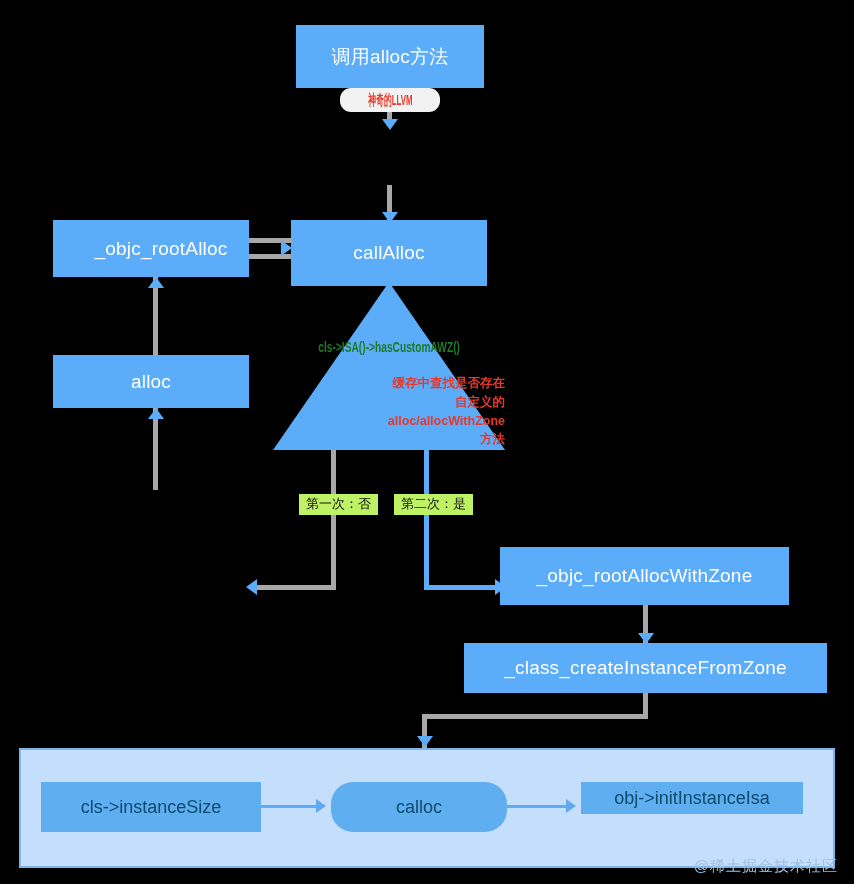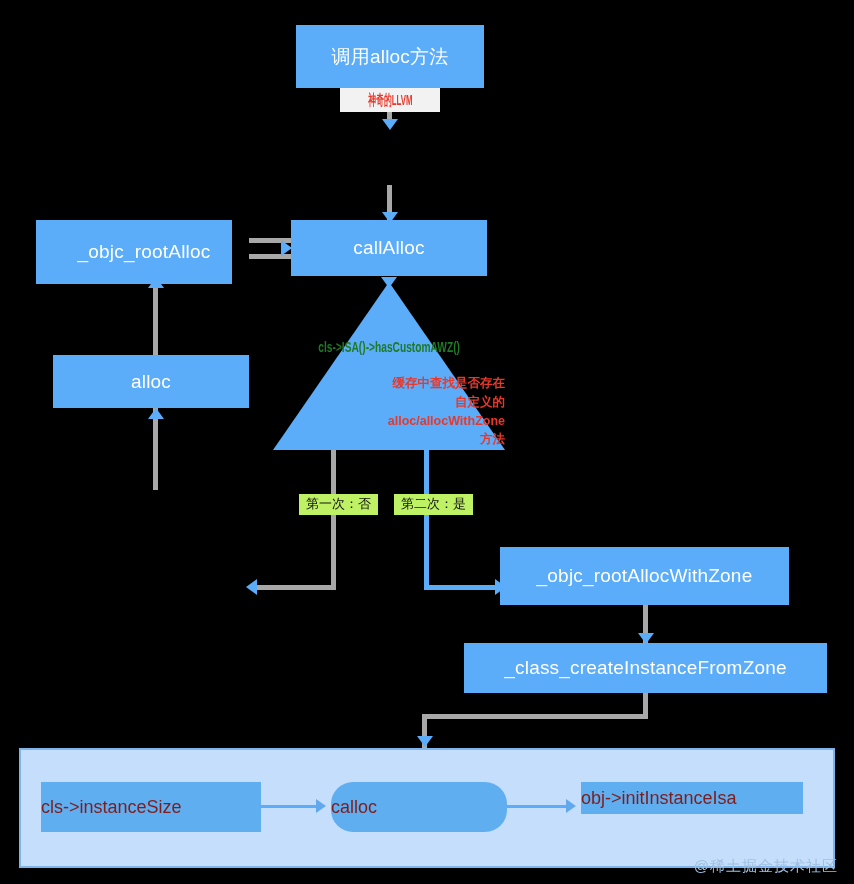--- a/index.html
+++ b/index.html
@@ -162,24 +162,24 @@
   .panel {
     position: absolute;
     background: #C5DEFC;
     border: 2px solid #7FB4EA;
     box-sizing: border-box;
     z-index: 2;
   }
   .pnode {
     position: absolute;
     background: #5FAEF0;
-    color: #7f1d1d;
+    color: #0c4a6e;
     display: flex;
     align-items: center;
-    justify-content: flex-start;
+    justify-content: center;
     font-size: 18px;
     box-sizing: border-box;
     z-index: 6;
   }
   .watermark {
     position: absolute;
     right: 16px;
     bottom: 8px;
     color: #9FC0E2;
     font-size: 15px;
@@ -192,33 +192,33 @@
 
 <div id="canvas">
 
   <div class="node" style="left:296px; top:25px; width:188px; height:63px;">
     <span class="ntitle">调用alloc方法</span>
   </div>
 
   <div class="ln" style="left:387px; top:80px; width:5px; height:42px;"></div>
   <div class="arrow arrow-down" style="left:382px; top:119px;"></div>
 
-  <div class="llvm-chip" style="left:340px; top:88px; width:100px; height:24px;">
+  <div class="llvm-chip" style="left:340px; top:88px; width:100px; height:24px;border-radius:11px;">
     <span>神奇的LLVM</span>
   </div>
 
 
   <div class="ln" style="left:387px; top:185px; width:5px; height:37px;"></div>
   <div class="arrow arrow-down" style="left:382px; top:212px;"></div>
 
-  <div class="node" style="left:36px; top:220px; width:196px; height:64px;padding-left:20px;">
+  <div class="node" style="left:53px; top:220px; width:196px; height:57px;padding-left:20px;">
     <span class="ntitle">_objc_rootAlloc</span>
   </div>
 
-  <div class="node" style="left:291px; top:220px; width:196px; height:56px;">
+  <div class="node" style="left:291px; top:220px; width:196px; height:66px;">
     <span class="ntitle">callAlloc</span>
   </div>
 
   <div class="ln" style="left:249px; top:238px; width:46px; height:5px;"></div>
   <div class="ln" style="left:249px; top:254px; width:46px; height:5px;"></div>
   <div class="arrow arrow-right" style="left:281px; top:240px;"></div>
 
   <div class="node" style="left:53px; top:355px; width:196px; height:53px;">
     <span class="ntitle">alloc</span>
   </div>

